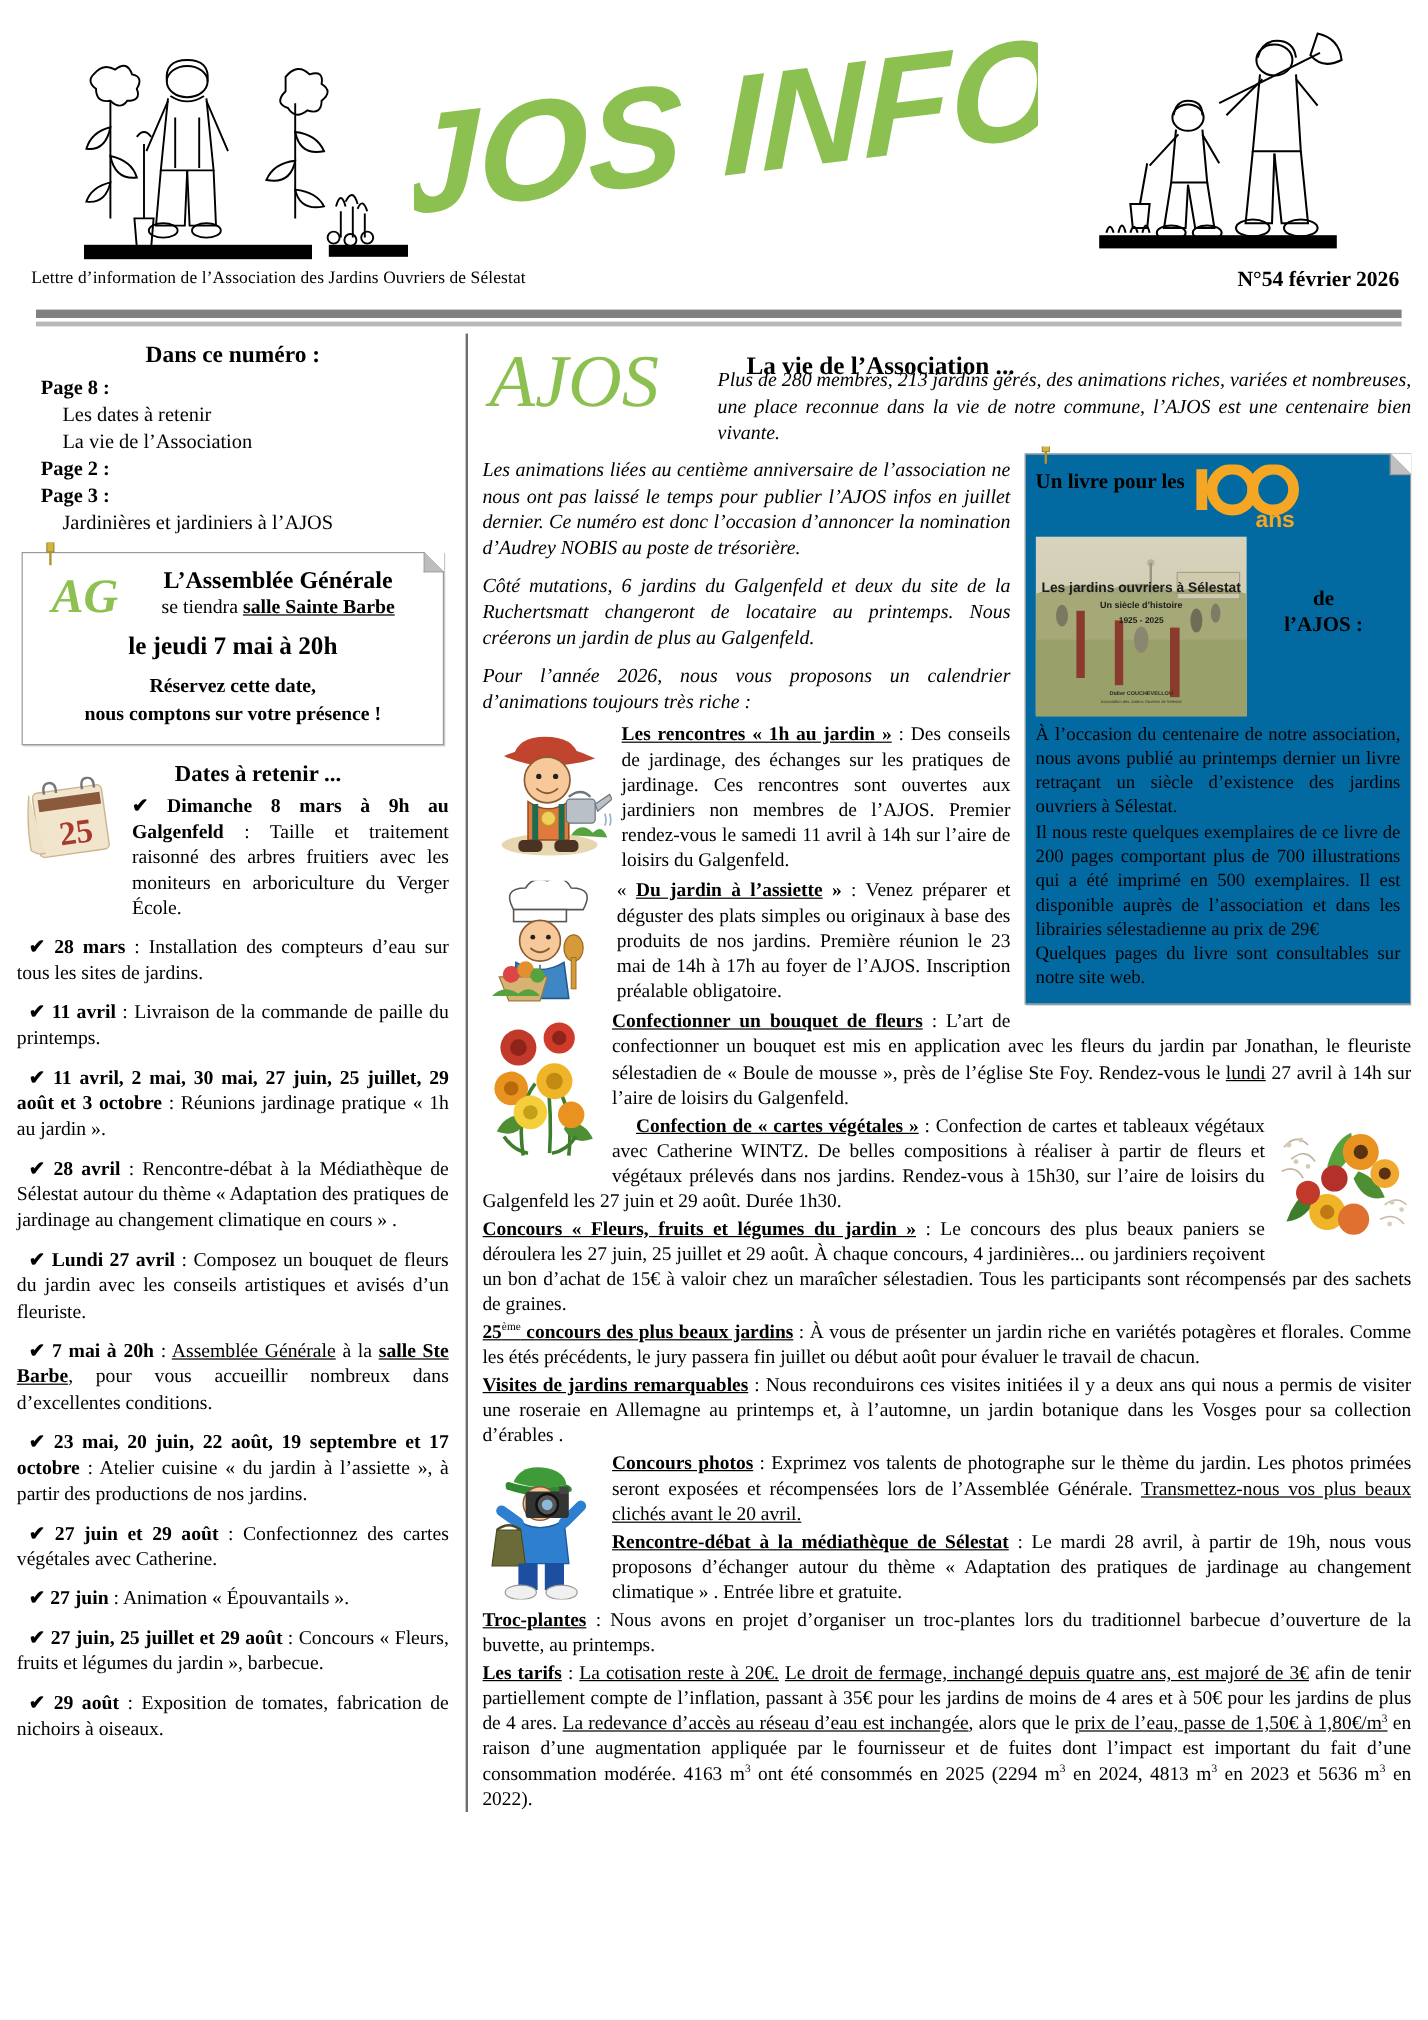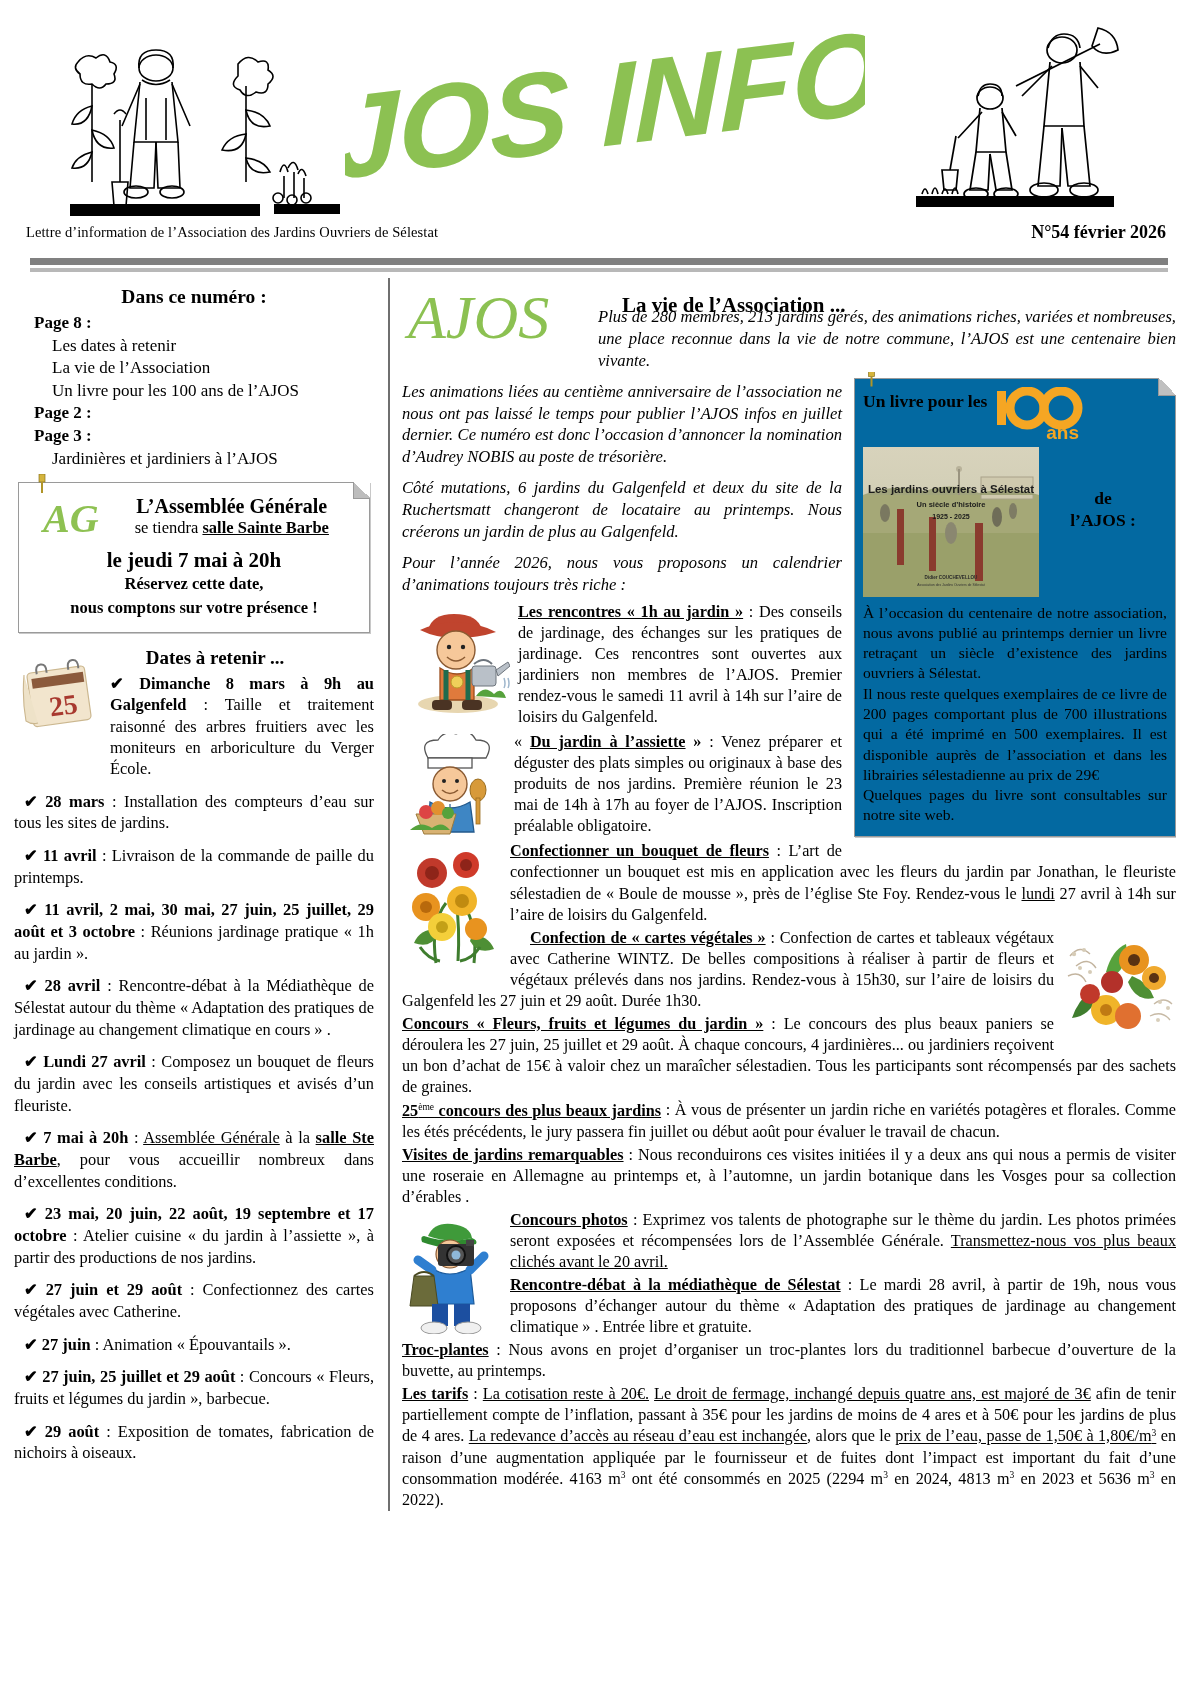--- a/index.html
+++ b/index.html
@@ -48,21 +48,21 @@
     border-left:1px solid #9a9a9a;border-bottom:1px solid #9a9a9a;
   }
   .pin{position:absolute;left:16px;top:-9px;width:14px;height:20px;}
   .ag-row{display:flex;align-items:flex-end;gap:6px;}
   .ag-mark{font-family:"Liberation Serif",serif;font-style:italic;font-weight:bold;font-size:40px;color:#8ec152;line-height:.95;padding:4px 0 0 14px;}
   .ag-head{flex:1;text-align:center;padding-top:2px;}
   .ag-l1{font-weight:bold;font-size:20px;}
   .ag-l2{font-size:16.5px;}
   .ag-l2 b{text-decoration:underline;}
   .ag-big{text-align:center;font-weight:bold;font-size:21px;margin-top:10px;}
-  .ag-sm{text-align:center;font-weight:bold;font-size:16.5px;line-height:1.3;}
+  .ag-sm{text-align:center;font-weight:bold;font-size:16.5px;margin-top:10px;line-height:1.3;}
 
   
   .dates{margin-top:14px;position:relative;}
   .cal{position:absolute;left:8px;top:12px;width:78px;height:74px;}
   .dates-title{text-align:center;font-weight:bold;font-size:19px;padding-left:42px;}
   .d-first{font-size:16.4px;line-height:1.3;text-align:justify;margin-top:4px;}
   .ditem{font-size:16.4px;line-height:1.32;text-align:justify;margin-top:11px;text-indent:10px;}
   .ditem b{font-weight:bold;}
   .ditem u{text-decoration:underline;}
   .chk{font-weight:bold;}
@@ -202,21 +202,20 @@
 <div class="cols">
 
   <div class="colL">
 
     <div class="toc">
       <div class="toc-title">Dans ce numéro :</div>
       <ul>
         <li class="pg">Page 8 :</li>
         <li class="it">Les dates à retenir</li>
         <li class="it">La vie de l’Association</li>
-        <li class="it">Un livre pour les 100 ans de l’AJOS</li>
         <li class="pg">Page 2 :</li>
         <li class="pg">Page 3 :</li>
         <li class="it">Jardinières et jardiniers à l’AJOS</li>
       </ul>
     </div>
 
     <div class="agbox">
       <svg class="pin" viewBox="0 0 14 20">
         <rect x="4" y="0" width="6" height="8" fill="#d4b43c" stroke="#8a7420" stroke-width="0.7"></rect>
         <rect x="6" y="8" width="2" height="11" fill="#b09528"></rect>

